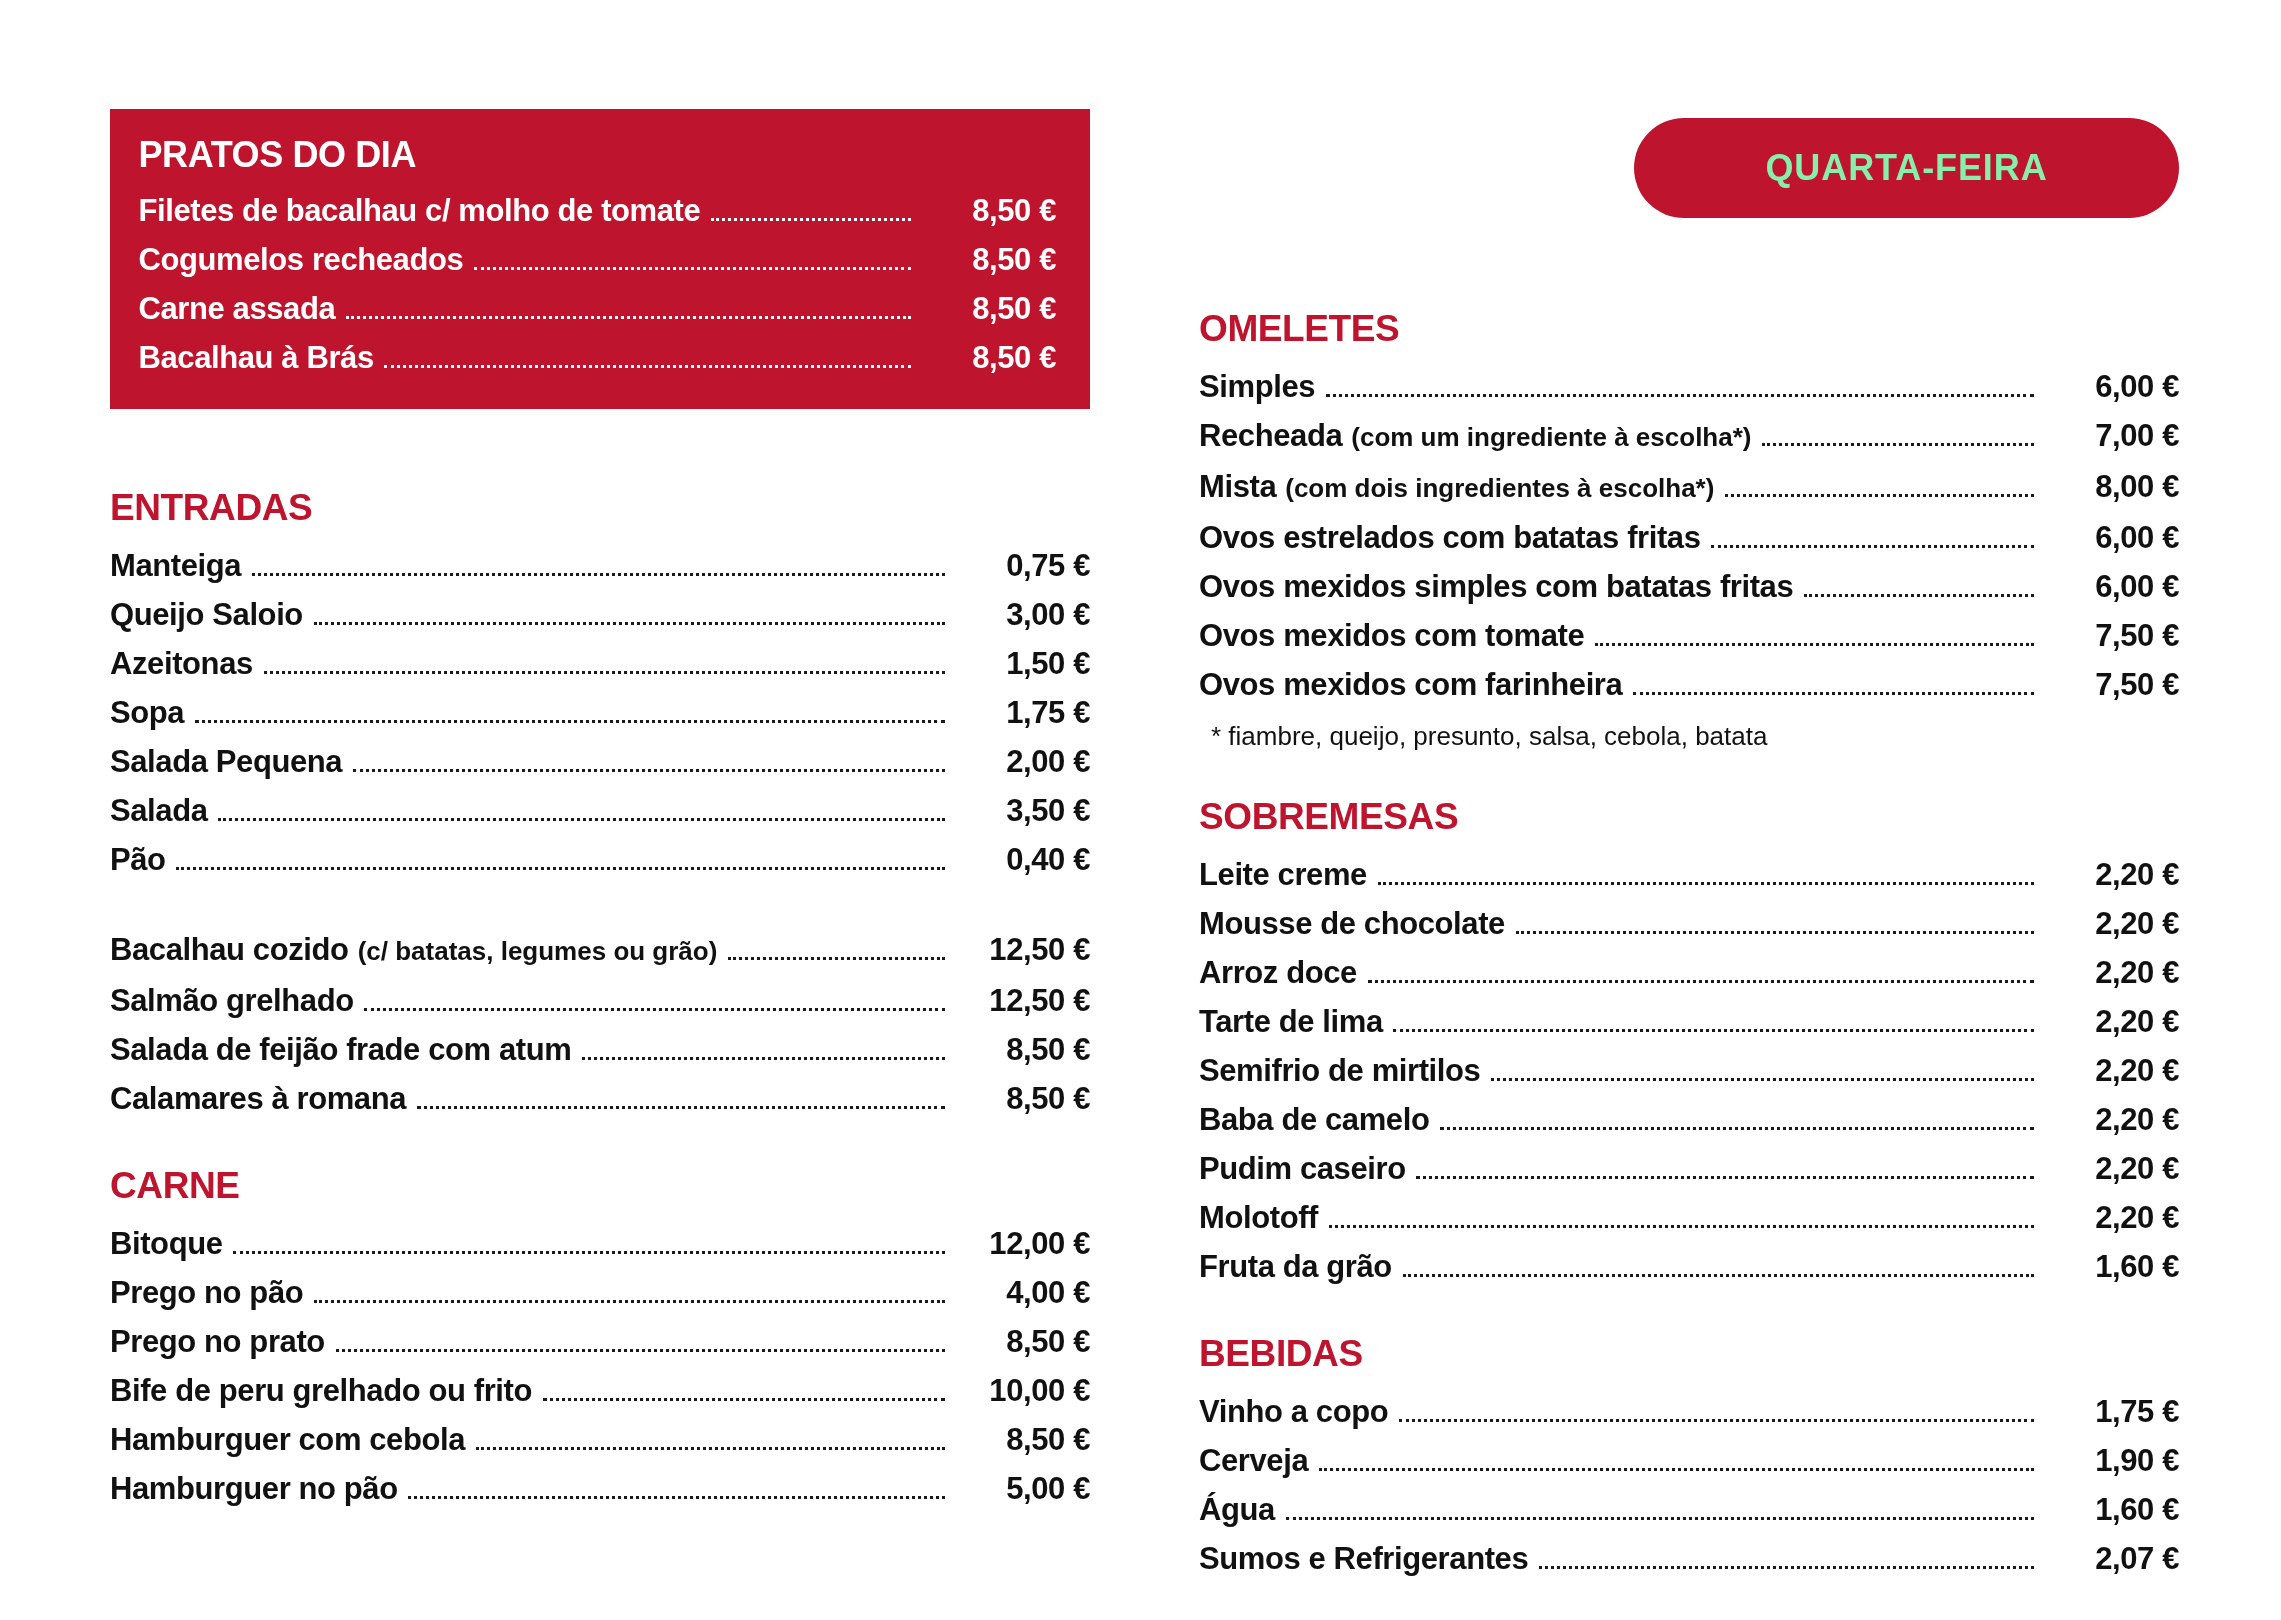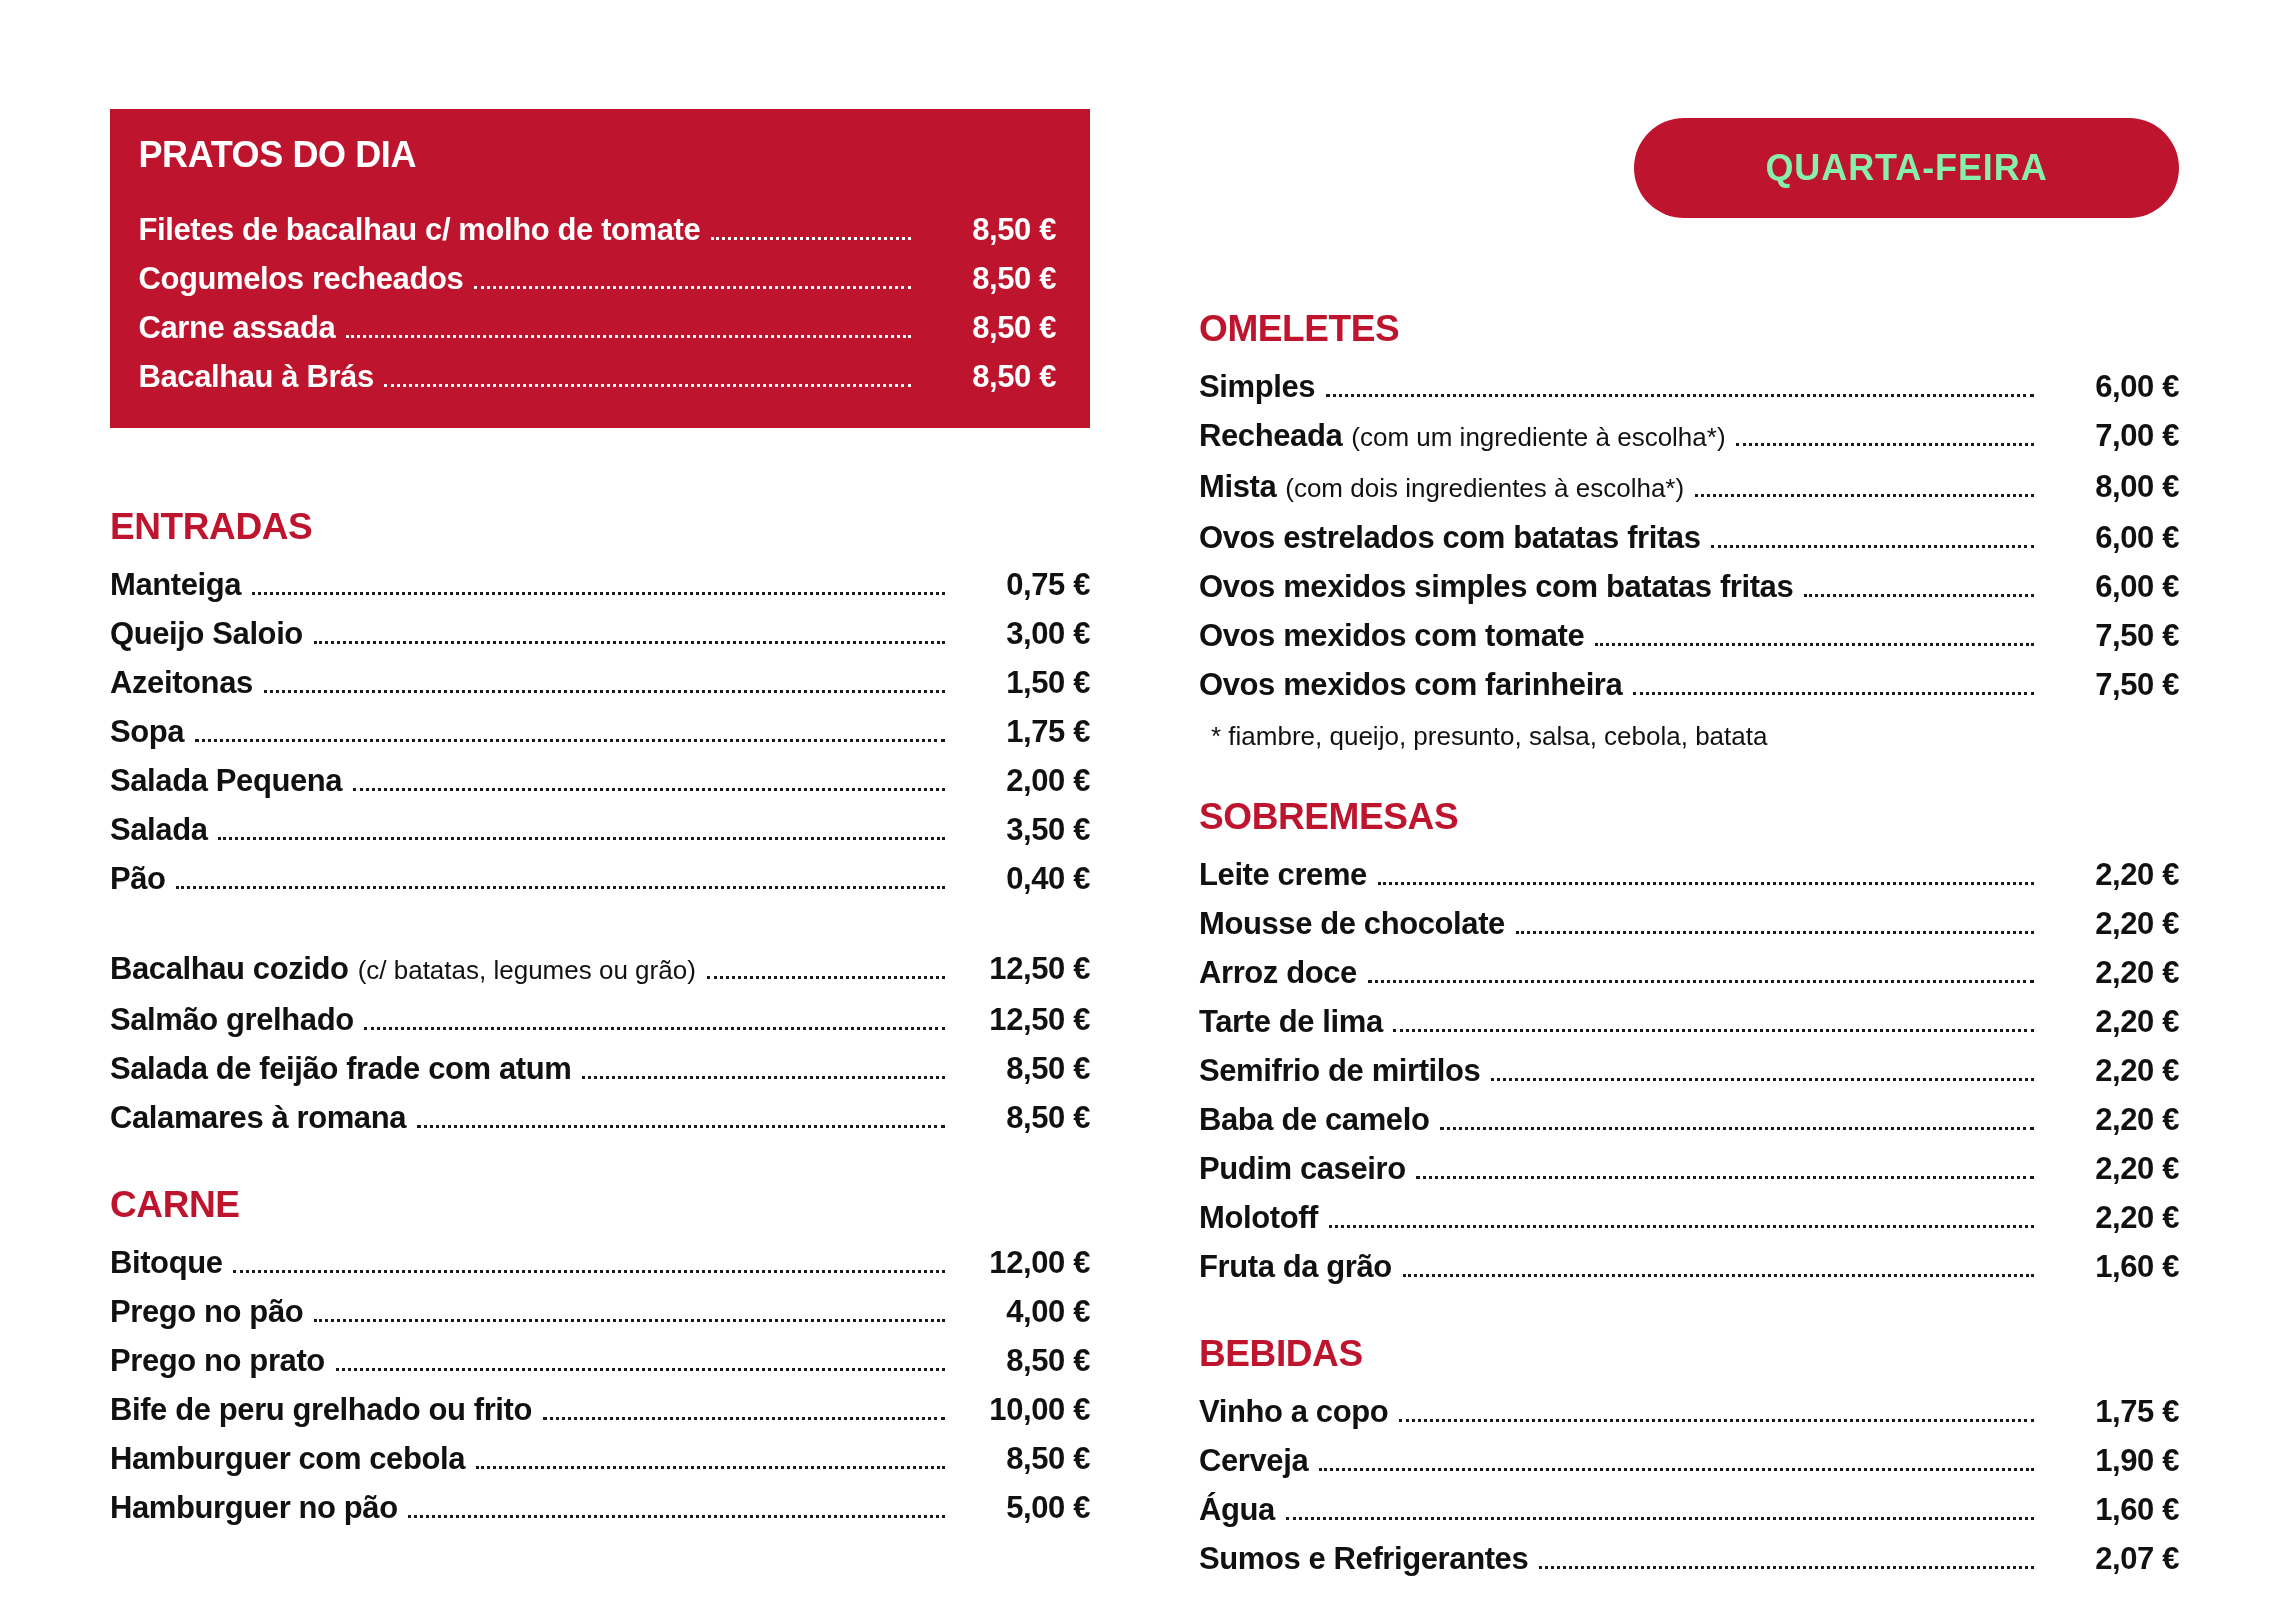--- a/index.html
+++ b/index.html
@@ -29,21 +29,21 @@
   .specials-box {
     width: 100%;
     background: var(--accent);
     color: #ffffff;
     padding: 23px 34px 27px 28.5px;
   }
   .specials-title {
     font-size: 36px;
     font-weight: 700;
     line-height: 1.3;
-    margin-bottom: 26px;
+    margin-bottom: 7px;
   }
   .specials-box .row { color: #ffffff; }
   .specials-box .row .item-name  { color: #ffffff; }
   .specials-box .row .item-price { color: #ffffff; font-weight: 700; }
   .specials-box .leader { border-bottom-color: #ffffff; }
 
   
   .day-badge {
     width: 545px;
     height: 100px;
@@ -76,21 +76,21 @@
   
   .row {
     display: flex;
     align-items: baseline;
     font-size: 31px;
     line-height: 49px;
     white-space: nowrap;
   }
   .item-name { font-weight: 700; }
   .item-note {
-    font-weight: 400;
+    font-weight: 700;
     font-size: 26px;
     margin-left: 9px;
     letter-spacing: 0;
   }
   .leader {
     flex: 1 1 auto;
     min-width: 27px;
     border-bottom: 3.6px dotted #1a1a1a;
     margin: 0 10.7px;
   }

